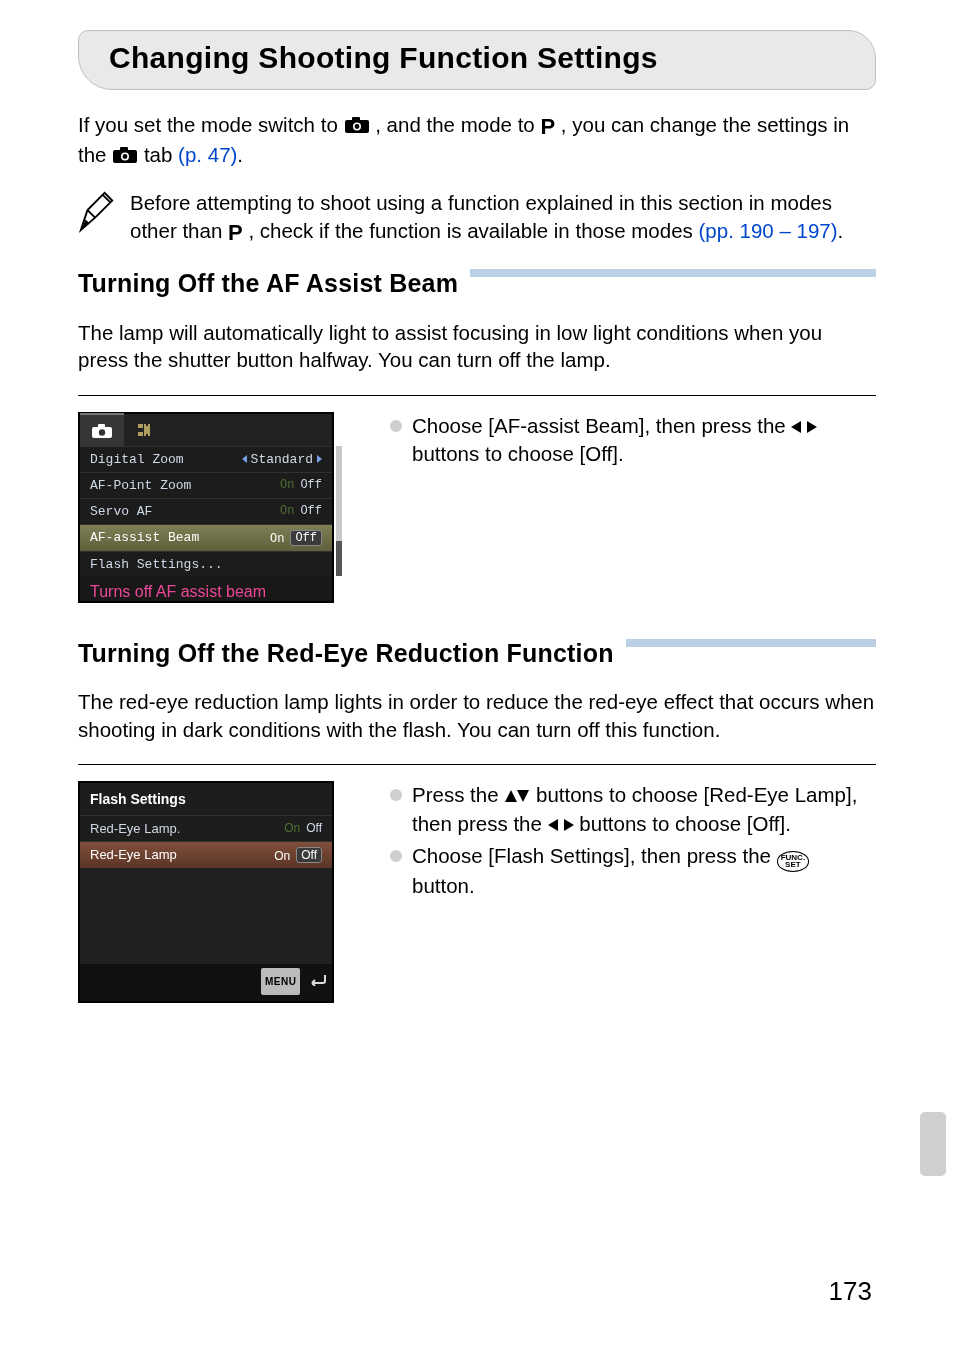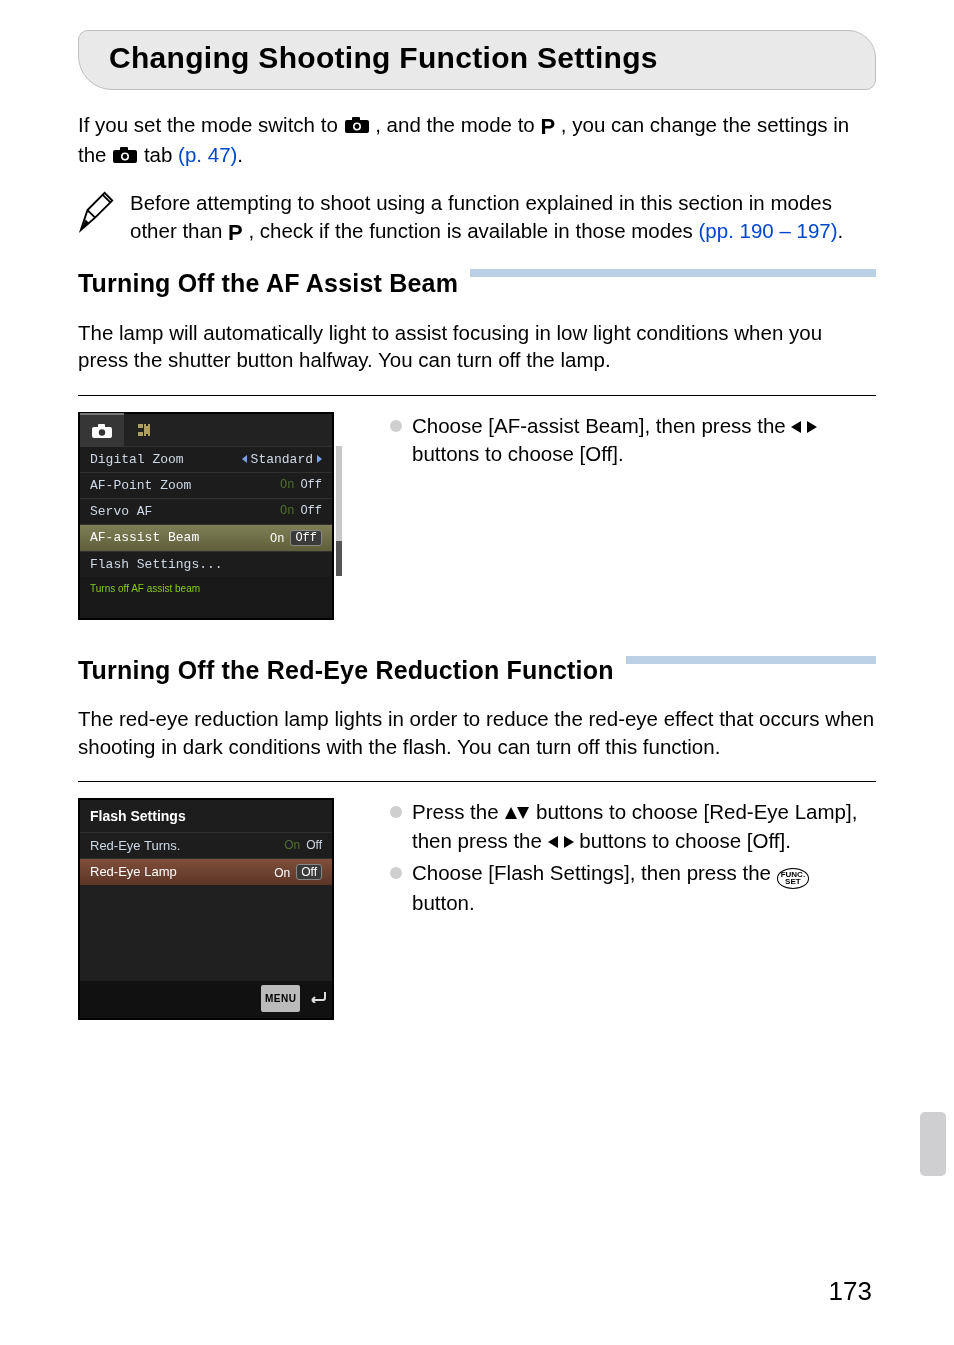--- a/index.html
+++ b/index.html
@@ -146,23 +146,23 @@
     justify-content:space-between;
     align-items:center;
     padding: 5px 10px;
     border-top: 1px solid #303030;
   }
   .menu1 .item.sel {
     background: linear-gradient(#7f7f56, #5e5e3a);
     color: #fff;
   }
   .menu1 .footer {
-    padding: 6px 10px 24px 10px;
-    color: #84cc16;
-    font-size: 10px;
+    padding: 6px 10px 0 10px;
+    color: #ec4899;
+    font-size: 16px;
     background: #181818;
   }
   .onoff {
     display:flex; gap:6px; align-items:flex-end;
     font-size: 12px;
   }
   .onoff .on-dim { color:#4f6f30; }
   .onoff .pick {
     background:#3a3a3a;
     color:#fff;
@@ -414,21 +414,21 @@
   </div>
   <p class="body-text">The red-eye reduction lamp lights in order to reduce the red-eye effect that occurs when shooting in dark conditions with the flash. You can turn off this function.</p>
   <hr class="hr">
 
   <div class="two-col">
     <div class="shot-wrap">
       <div class="menu2">
         <div class="hdr">Flash Settings</div>
         <div class="body2">
           <div class="item">
-            <span>Red-Eye Turns.</span>
+            <span>Red-Eye Lamp.</span>
             <span class="onoff">
                 <span class="on-dim">On</span>
                 <span>Off</span>
               </span>
           </div>
           <div class="item sel">
             <span>Red-Eye Lamp</span>
             <span class="onoff">
                 <span>On</span>
                 <span class="pick">Off</span>

